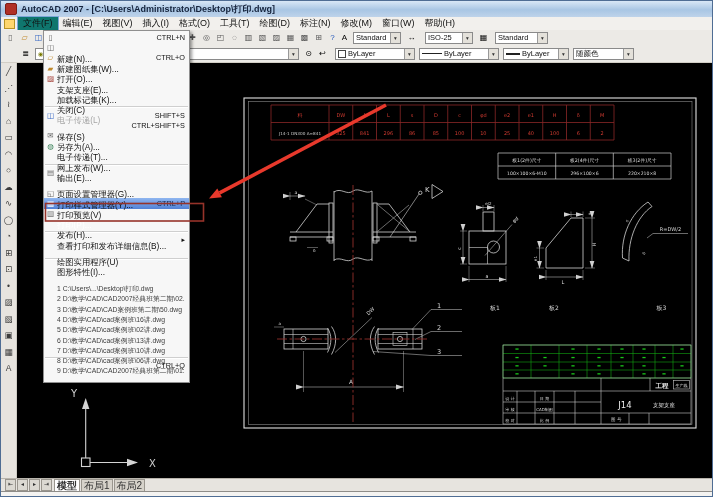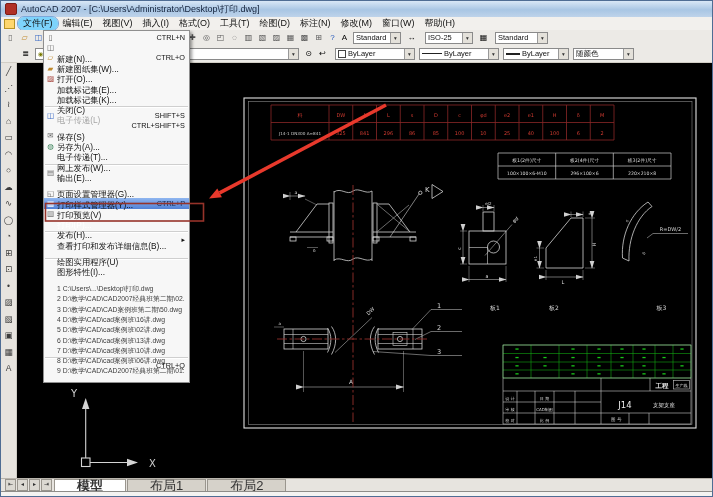--- a/index.html
+++ b/index.html
@@ -1,40 +1,40 @@
 <!DOCTYPE html>
 <html><head>
 <meta charset="utf-8">
 <style>
   html,body{margin:0;padding:0;background:#9aa5b1;font-family:"Liberation Sans","DejaVu Sans",sans-serif;}
   .window{position:relative;width:713px;height:497px;background:#e7e4df;overflow:hidden;border:1px solid #4f6d94;box-sizing:border-box;}
   .titlebar{position:absolute;left:0;top:0;width:100%;height:16px;background:linear-gradient(#d9e7f6,#a9c6e4 55%,#bed3ea);display:flex;align-items:center;padding:0 4px;box-sizing:border-box;}
   .appicon{width:10px;height:10px;background:#b03026;border:1px solid #7d1d16;border-radius:2px;margin-right:4px;flex:none;}
-  .title{font-size:9px;color:#15233c;font-weight:normal;white-space:nowrap;}
+  .title{font-size:9px;color:#15233c;font-weight:bold;white-space:nowrap;}
   .menubar{position:absolute;left:0;top:16px;width:100%;height:13px;background:#f2f0ed;border-bottom:1px solid #d4d0c8;display:flex;align-items:center;font-size:9px;color:#111;}
   .mdiicon{width:9px;height:8px;background:#ffd76e;border:1px solid #b99426;margin:0 3px;flex:none;}
   .mbitem{padding:0 5px;height:13px;line-height:13px;white-space:nowrap;}
-  .mbitem.open{background:#7dd3fc;outline:1px solid #7da7d9;border-radius:6px;}
+  .mbitem.open{background:#0f766e;outline:1px solid #7da7d9;}
   .toolbar-row{position:absolute;left:0;width:713px;height:16px;background:#eceae6;border-bottom:1px solid #d2cec6;}
   #tb1{top:29px;} #tb2{top:45px;}
   .tbicons{position:absolute;left:2px;top:0;display:flex;}
   .tbtn{width:13px;height:13px;margin:1px 0 0 1px;font-size:8px;line-height:13px;text-align:center;display:inline-block;flex:none;}
   .tbabs{position:absolute;top:1px;width:13px;height:13px;font-size:8px;line-height:13px;text-align:center;}
   .dd{position:absolute;top:1.5px;height:12px;background:#fff;border:1px solid #8a8a8a;display:flex;align-items:center;font-size:7.5px;padding-left:2px;box-sizing:border-box;color:#111;overflow:hidden;}
   .da{margin-left:auto;width:9px;height:100%;background:#e4e1da;border-left:1px solid #999;font-size:5.5px;display:flex;align-items:center;justify-content:center;color:#333;flex:none;}
   .mini{font-size:6px;margin-right:2px;color:#7a7a00;letter-spacing:0;}
   .sw{width:6px;height:6px;border:1px solid #444;background:#fff;margin-right:2px;flex:none;}
   .ltline{width:20px;border-top:1px solid #222;margin-right:2px;flex:none;}
   .ltline2{width:14px;border-top:2px solid #222;margin-right:2px;flex:none;}
   .drawbar{position:absolute;left:0;top:62px;width:16px;height:415px;background:#e7e4df;border-right:1px solid #cfccc5;box-sizing:border-box;}
   .dbtn{width:15px;height:16.5px;text-align:center;font-size:8.5px;line-height:16px;color:#3c3c3c;}
   .canvas{position:absolute;left:16px;top:62px;width:697px;height:415px;background:#000;}
   .tabsrow{position:absolute;left:0;top:477px;width:713px;height:13px;background:#e7e4df;border-top:1px solid #b9b5ad;display:flex;align-items:flex-end;padding-left:4px;box-sizing:border-box;}
   .navb{width:9px;height:10px;background:#dcd9d2;border:1px solid #9a968e;font-size:6px;line-height:9px;text-align:center;color:#333;margin-right:1px;flex:none;}
-  .tab{height:11px;line-height:11px;font-size:13px;padding:0 22px;border:1px solid #9a968e;border-bottom:none;background:#d6d2ca;color:#333;margin-left:1px;white-space:nowrap;}
+  .tab{height:11px;line-height:11px;font-size:10px;padding:0 2px;border:1px solid #9a968e;border-bottom:none;background:#d6d2ca;color:#333;margin-left:1px;white-space:nowrap;}
   .tab.active{background:#fff;font-weight:bold;}
   .cmdline{position:absolute;left:0;top:490px;width:713px;height:7px;background:#f4f3f1;border-top:1px solid #8e8c88;box-sizing:border-box;}
   .filemenu{position:absolute;left:42px;top:29px;width:147px;height:353px;background:#f7f7f7;border:1px solid #8f8f8f;box-shadow:2px 2px 3px rgba(0,0,0,.4);z-index:40;box-sizing:border-box;padding-top:1px;overflow:hidden;}
   .mrow{height:10.3px;display:flex;align-items:center;font-size:8.3px;color:#111;padding-right:4px;}
   .micon{width:13px;text-align:center;font-size:7.5px;flex:none;}
   .mlabel{white-space:nowrap;overflow:hidden;margin-top:44px;}
   .mshort{margin-left:auto;font-size:7.3px;padding-left:6px;flex:none;}
   .msub{margin-left:auto;font-size:7px;flex:none;}
   .mrow.dis{color:#a6a6a6;}
   .mrow.recent .mlabel{font-size:6.8px;color:#3d3d3d;}
@@ -401,21 +401,21 @@
         <span class="micon" style="color: rgb(102, 102, 102);">◫</span>
         <span class="mlabel">新建图纸集(W)...</span>
       </div>
       <div class="mrow">
         <span class="micon" style="color: rgb(192, 138, 46);">▱</span>
         <span class="mlabel">打开(O)...</span>
         <span class="mshort">CTRL+O</span>
       </div>
       <div class="mrow">
         <span class="micon" style="color: rgb(192, 138, 46);">▰</span>
-        <span class="mlabel">加载标记集(E)...</span>
+        <span class="mlabel">支架支座(E)...</span>
       </div>
       <div class="mrow">
         <span class="micon" style="color: rgb(162, 59, 50);">▨</span>
         <span class="mlabel">加载标记集(K)...</span>
       </div>
       <div class="mrow">
         <span class="micon"></span>
         <span class="mlabel">关闭(C)</span>
       </div>
       <div class="mrow dis">

